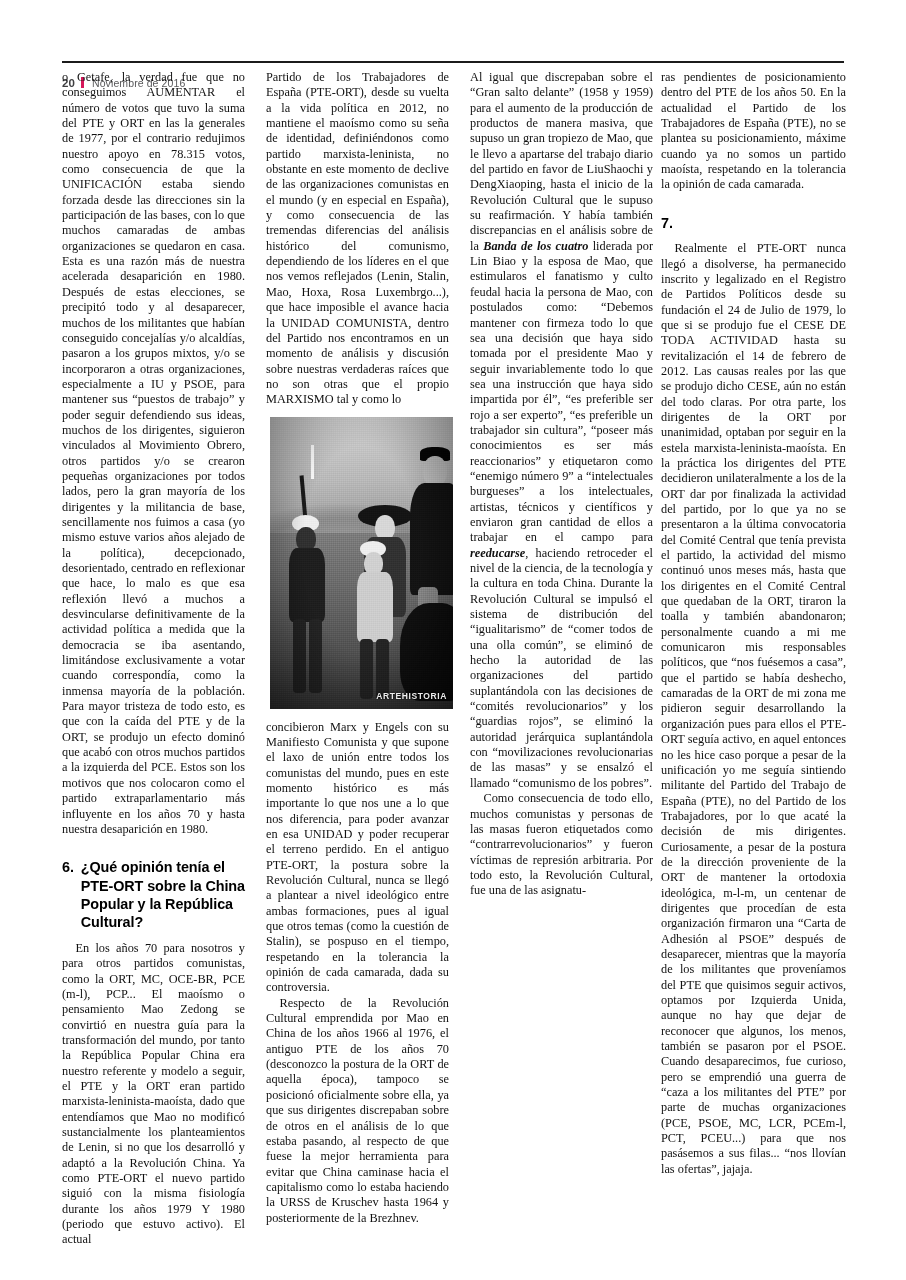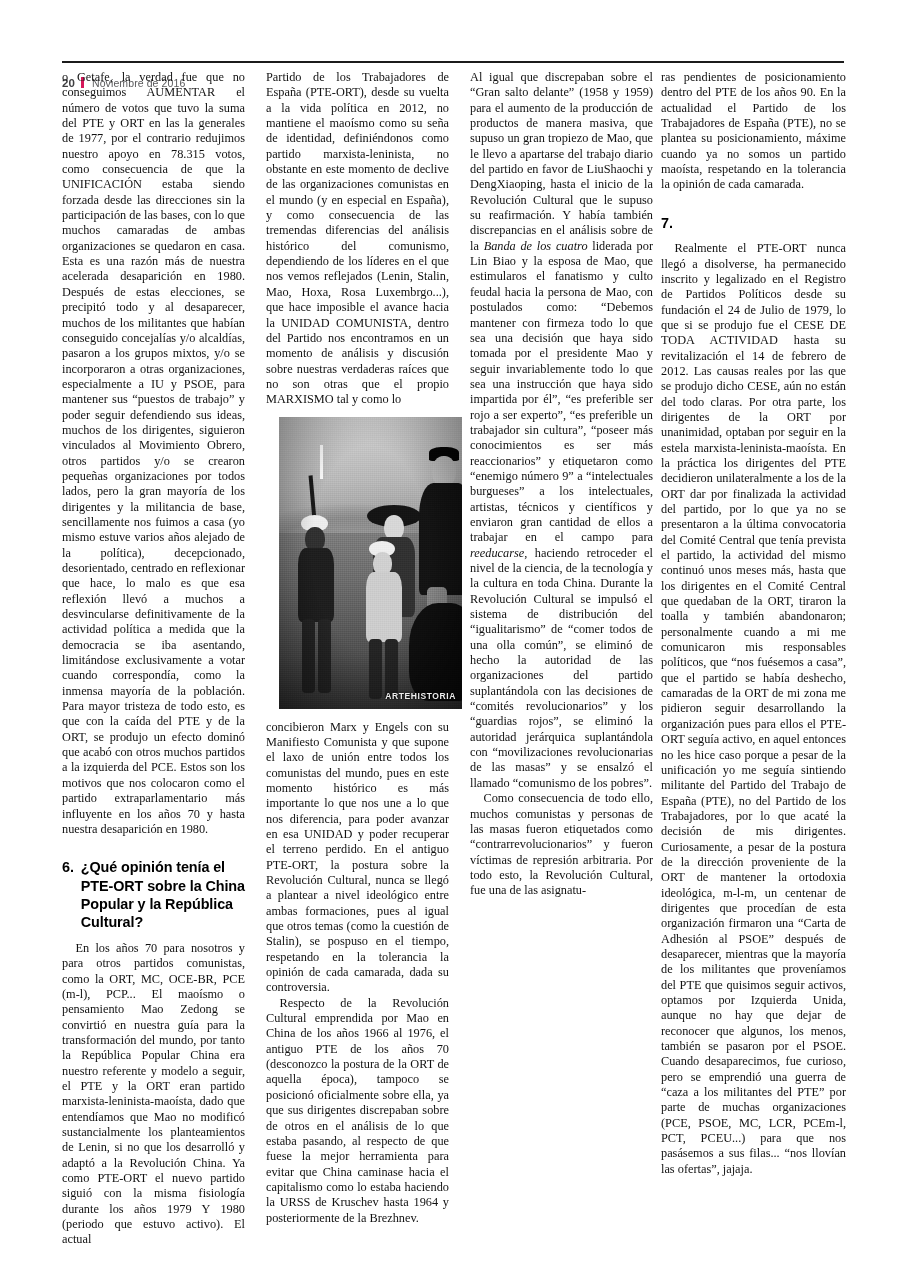--- a/index.html
+++ b/index.html
@@ -167,21 +167,21 @@
     right: 6px;
     bottom: 8px;
     font-family: "Liberation Sans", "DejaVu Sans", sans-serif;
     font-weight: bold;
     font-size: 8.5px;
     letter-spacing: .6px;
     color: #f2f1ec;
     text-shadow: 0 0 2px rgba(0,0,0,.85);
     opacity: .92;
   }
-  em.it { font-style: italic; }
+  em.it { font-style: italic; font-weight: bold; }
 </style>
 </head>
 <body>
 
 <div class="page">
 
   <div class="header">
     <div class="header-inner">
       <span class="header-folio">20</span>
       <span class="header-bar"></span>
@@ -199,21 +199,21 @@
         <span class="num">6.</span>
         <span class="ttl">¿Qué opinión tenía el PTE-ORT sobre la China Popular y la República Cultural?</span>
       </h2>
 
       <p class="body indent">En los años 70 para nosotros y para otros partidos comunistas, como la ORT, MC, OCE-BR, PCE (m-l), PCP... El maoísmo o pensamiento Mao Zedong se convirtió en nuestra guía para la transformación del mundo, por tanto la República Popular China era nuestro referente y modelo a seguir, el PTE y la ORT eran partido marxista-leninista-maoísta, dado que entendíamos que Mao no modificó sustancialmente los planteamientos de Lenin, si no que los desarrolló y adaptó a la Revolución China. Ya como PTE-ORT el nuevo partido siguió con la misma fisiología durante los años 1979 Y 1980 (periodo que estuvo activo). El actual</p>
     </div>
 
     <div class="col col-2">
       <p class="body">Partido de los Trabajadores de España (PTE-ORT), desde su vuelta a la vida política en 2012, no mantiene el maoísmo como su seña de identidad, definiéndonos como partido marxista-leninista, no obstante en este momento de declive de las organizaciones comunistas en el mundo (y en especial en España), y como consecuencia de las tremendas diferencias del análisis histórico del comunismo, dependiendo de los líderes en el que nos vemos reflejados (Lenin, Stalin, Mao, Hoxa, Rosa Luxembrgo...), que hace imposible el avance hacia la UNIDAD COMUNISTA, dentro del Partido nos encontramos en un momento de análisis y discusión sobre nuestras verdaderas raíces que no son otras que el propio MARXISMO tal y como lo</p>
 
-      <figure class="photo" style="margin-left:13px;text-decoration:underline;">
+      <figure class="photo" style="margin-left:4px;text-decoration:underline;">
         <div class="sky"></div>
         <div class="ridge"></div>
         <div class="ground"></div>
 
         <div class="rifle-bayonet" style="left:41px; top:28px; height:34px;"></div>
         <div class="rifle" style="left:40px; top:58px; height:120px;"></div>
 
         <div class="fig" style="left:16px; top:98px; width:46px; height:180px;">
           <div class="hat" style="left:6px; top:0px; width:27px; height:17px;"></div>
           <div class="head" style="left:10px; top:12px; width:20px; height:24px;"></div>
@@ -252,21 +252,21 @@
       <p class="body">concibieron Marx y Engels con su Manifiesto Comunista y que supone el laxo de unión entre todos los comunistas del mundo, pues en este momento histórico es más importante lo que nos une a lo que nos diferencia, para poder avanzar en esa UNIDAD y poder recuperar el terreno perdido. En el antiguo PTE-ORT, la postura sobre la Revolución Cultural, nunca se llegó a plantear a nivel ideológico entre ambas formaciones, pues al igual que otros temas (como la cuestión de Stalin), se pospuso en el tiempo, respetando en la tolerancia la opinión de cada camarada, dada su controversia.</p>
       <p class="body">Respecto de la Revolución Cultural emprendida por Mao en China de los años 1966 al 1976, el antiguo PTE de los años 70 (desconozco la postura de la ORT de aquella época), tampoco se posicionó oficialmente sobre ella, ya que sus dirigentes discrepaban sobre de otros en el análisis de lo que estaba pasando, al respecto de que fuese la mejor herramienta para evitar que China caminase hacia el capitalismo como lo estaba haciendo la URSS de Kruschev hasta 1964 y posteriormente de la Brezhnev.</p>
     </div>
 
     <div class="col col-3">
       <p class="body"><span>Al igual que discrepaban sobre el “Gran salto delante” (1958 y 1959) para el aumento de la producción de productos de manera masiva, que supuso un gran tropiezo de Mao, que le llevo a apartarse del trabajo diario del partido en favor de LiuShaochi y DengXiaoping, hasta el inicio de la Revolución Cultural que le supuso su reafirmación. Y había también discrepancias en el análisis sobre de la </span><em class="it">Banda de los cuatro</em><span> liderada por Lin Biao y la esposa de Mao, que estimularos el fanatismo y culto feudal hacia la persona de Mao, con postulados como: “Debemos mantener con firmeza todo lo que sea una decisión que haya sido tomada por el presidente Mao y seguir invariablemente todo lo que sea una instrucción que haya sido impartida por él”, “es preferible ser rojo a ser experto”, “es preferible un trabajador sin cultura”, “poseer más conocimientos es ser más reaccionarios” y etiquetaron como “enemigo número 9” a “intelectuales burgueses” a los intelectuales, artistas, técnicos y científicos y enviaron gran cantidad de ellos a trabajar en el campo para </span><em class="it">reeducarse</em><span>, haciendo retroceder el nivel de la ciencia, de la tecnología y la cultura en toda China. Durante la Revolución Cultural se impulsó el sistema de distribución del “igualitarismo” de “comer todos de una olla común”, se eliminó de hecho la autoridad de las organizaciones del partido suplantándola con las decisiones de “comités revolucionarios” y los “guardias rojos”, se eliminó la autoridad jerárquica suplantándola con “movilizaciones revolucionarias de las masas” y se ensalzó el llamado “comunismo de los pobres”.</span></p>
       <p class="body">Como consecuencia de todo ello, muchos comunistas y personas de las masas fueron etiquetados como “contrarrevolucionarios” y fueron víctimas de represión arbitraria. Por todo esto, la Revolución Cultural, fue una de las asignatu-</p>
     </div>
 
     <div class="col col-4">
-      <p class="body">ras pendientes de posicionamiento dentro del PTE de los años 90. En la actualidad el Partido de los Trabajadores de España (PTE), no se plantea su posicionamiento, máxime cuando ya no somos un partido maoísta, respetando en la tolerancia la opinión de cada camarada.</p>
+      <p class="body">ras pendientes de posicionamiento dentro del PTE de los años 50. En la actualidad el Partido de los Trabajadores de España (PTE), no se plantea su posicionamiento, máxime cuando ya no somos un partido maoísta, respetando en la tolerancia la opinión de cada camarada.</p>
 
       <h2 class="section">
         <span class="num">7.</span>
       </h2>
 
       <p class="body indent">Realmente el PTE-ORT nunca llegó a disolverse, ha permanecido inscrito y legalizado en el Registro de Partidos Políticos desde su fundación el 24 de Julio de 1979, lo que si se produjo fue el CESE DE TODA ACTIVIDAD hasta su revitalización el 14 de febrero de 2012. Las causas reales por las que se produjo dicho CESE, aún no están del todo claras. Por otra parte, los dirigentes de la ORT por unanimidad, optaban por seguir en la estela marxista-leninista-maoísta. En la práctica los dirigentes del PTE decidieron unilateralmente a los de la ORT dar por finalizada la actividad del partido, por lo que ya no se presentaron a la última convocatoria del Comité Central que tenía prevista el partido, la actividad del mismo continuó unos meses más, hasta que los dirigentes en el Comité Central que quedaban de la ORT, tiraron la toalla y también abandonaron; personalmente cuando a mi me comunicaron mis responsables políticos, que “nos fuésemos a casa”, que el partido se había deshecho, camaradas de la ORT de mi zona me pidieron seguir desarrollando la organización pues para ellos el PTE-ORT seguía activo, en aquel entonces no les hice caso porque a pesar de la unificación yo me seguía sintiendo militante del Partido del Trabajo de España (PTE), no del Partido de los Trabajadores, por lo que acaté la decisión de mis dirigentes. Curiosamente, a pesar de la postura de la dirección proveniente de la ORT de mantener la ortodoxia ideológica, m-l-m, un centenar de dirigentes que procedían de esta organización firmaron una “Carta de Adhesión al PSOE” después de desaparecer, mientras que la mayoría de los militantes que proveníamos del PTE que quisimos seguir activos, optamos por Izquierda Unida, aunque no hay que dejar de reconocer que algunos, los menos, también se pasaron por el PSOE. Cuando desaparecimos, fue curioso, pero se emprendió una guerra de “caza a los militantes del PTE” por parte de muchas organizaciones (PCE, PSOE, MC, LCR, PCEm-l, PCT, PCEU...) para que nos pasásemos a sus filas... “nos llovían las ofertas”, jajaja.</p>
     </div>
 
   </div>
 </div>

